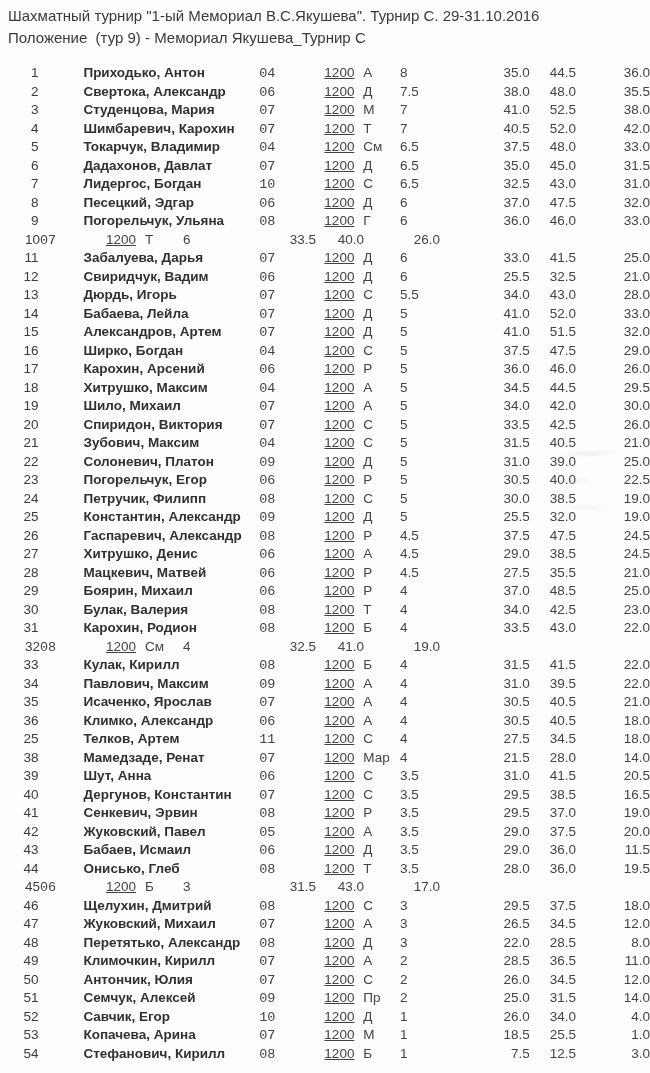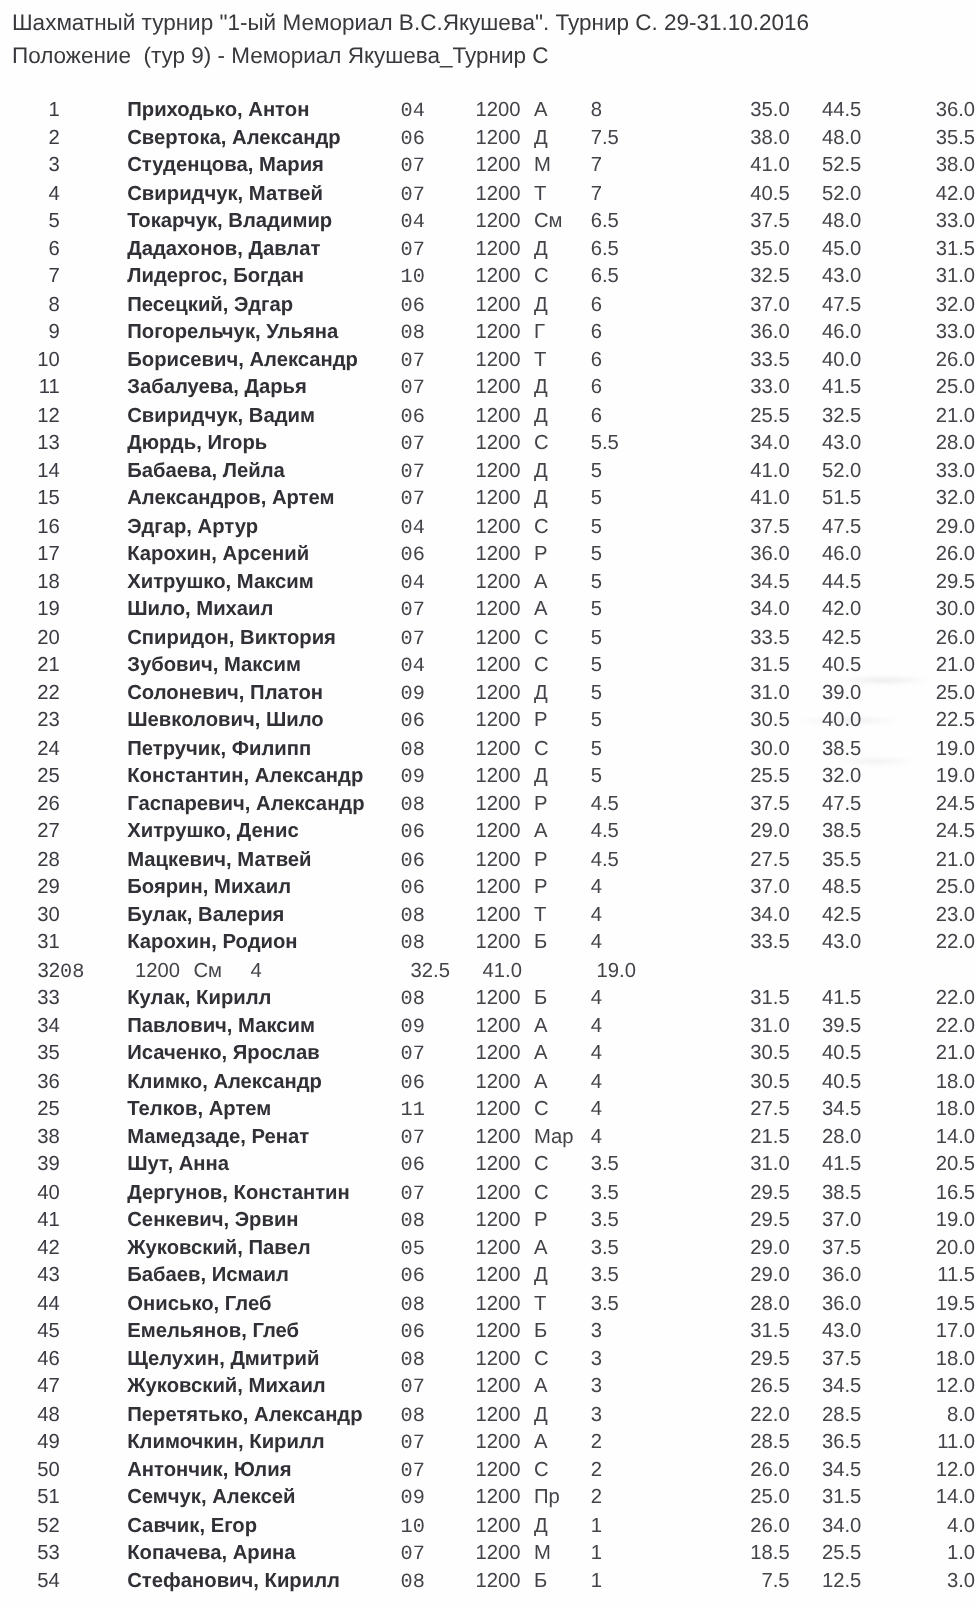--- a/index.html
+++ b/index.html
@@ -44,21 +44,21 @@
     height: 18.5px;
     line-height: 18.5px;
     font-size: 13.5px;
     color: #434349;
     white-space: nowrap;
   }
   .c { display: inline-block; overflow: visible; }
   .c.rank   { width: 40px;  text-align: right; color: #3a3a42; }
   .c.name   { width: 183px; margin-left: 25px; font-weight: bold; color: #303036; padding-left: 20px; }
   .c.birth  { width: 22px; font-family: Liberation Mono, monospace;  }
-  .c.rating { width: 30px;  margin-left: 28px; }
+  .c.rating { width: 30px;  margin-left: 44px; text-decoration: underline; }
   .c.club   { width: 33px;  margin-left: 9px;  }
   .c.pts    { width: 35px;  margin-left: 5px;  }
   .c.tb     { width: 48px;  text-align: right; }
   .c.tb1    { margin-left: 50px; }
   .c.tb2    { margin-left: 0; }
   .c.tb3    { margin-left: 28px; }
   
   .bleed {
     position: absolute;
     top: 440px;
@@ -113,21 +113,21 @@
         <span class="c birth">07</span>
         <span class="c rating">1200</span>
         <span class="c club">М</span>
         <span class="c pts">7</span>
         <span class="c tb tb1">41.0</span>
         <span class="c tb tb2">52.5</span>
         <span class="c tb tb3">38.0</span>
       </div>
       <div class="row">
         <span class="c rank">4</span>
-        <span class="c name">Свиридчук, Матвей</span>
+        <span class="c name">Шимбаревич, Карохин</span>
         <span class="c birth">07</span>
         <span class="c rating">1200</span>
         <span class="c club">Т</span>
         <span class="c pts">7</span>
         <span class="c tb tb1">40.5</span>
         <span class="c tb tb2">52.0</span>
         <span class="c tb tb3">42.0</span>
       </div>
       <div class="row">
         <span class="c rank">5</span>
@@ -179,21 +179,20 @@
         <span class="c birth">08</span>
         <span class="c rating">1200</span>
         <span class="c club">Г</span>
         <span class="c pts">6</span>
         <span class="c tb tb1">36.0</span>
         <span class="c tb tb2">46.0</span>
         <span class="c tb tb3">33.0</span>
       </div>
       <div class="row">
         <span class="c rank">10</span>
-        <span class="c name">Борисевич, Александр</span>
         <span class="c birth">07</span>
         <span class="c rating">1200</span>
         <span class="c club">Т</span>
         <span class="c pts">6</span>
         <span class="c tb tb1">33.5</span>
         <span class="c tb tb2">40.0</span>
         <span class="c tb tb3">26.0</span>
       </div>
       <div class="row">
         <span class="c rank">11</span>
@@ -245,21 +244,21 @@
         <span class="c birth">07</span>
         <span class="c rating">1200</span>
         <span class="c club">Д</span>
         <span class="c pts">5</span>
         <span class="c tb tb1">41.0</span>
         <span class="c tb tb2">51.5</span>
         <span class="c tb tb3">32.0</span>
       </div>
       <div class="row">
         <span class="c rank">16</span>
-        <span class="c name">Эдгар, Артур</span>
+        <span class="c name">Ширко, Богдан</span>
         <span class="c birth">04</span>
         <span class="c rating">1200</span>
         <span class="c club">С</span>
         <span class="c pts">5</span>
         <span class="c tb tb1">37.5</span>
         <span class="c tb tb2">47.5</span>
         <span class="c tb tb3">29.0</span>
       </div>
       <div class="row">
         <span class="c rank">17</span>
@@ -322,21 +321,21 @@
         <span class="c birth">09</span>
         <span class="c rating">1200</span>
         <span class="c club">Д</span>
         <span class="c pts">5</span>
         <span class="c tb tb1">31.0</span>
         <span class="c tb tb2">39.0</span>
         <span class="c tb tb3">25.0</span>
       </div>
       <div class="row">
         <span class="c rank">23</span>
-        <span class="c name">Шевколович, Шило</span>
+        <span class="c name">Погорельчук, Егор</span>
         <span class="c birth">06</span>
         <span class="c rating">1200</span>
         <span class="c club">Р</span>
         <span class="c pts">5</span>
         <span class="c tb tb1">30.5</span>
         <span class="c tb tb2">40.0</span>
         <span class="c tb tb3">22.5</span>
       </div>
       <div class="row">
         <span class="c rank">24</span>
@@ -563,21 +562,20 @@
         <span class="c birth">08</span>
         <span class="c rating">1200</span>
         <span class="c club">Т</span>
         <span class="c pts">3.5</span>
         <span class="c tb tb1">28.0</span>
         <span class="c tb tb2">36.0</span>
         <span class="c tb tb3">19.5</span>
       </div>
       <div class="row">
         <span class="c rank">45</span>
-        <span class="c name">Емельянов, Глеб</span>
         <span class="c birth">06</span>
         <span class="c rating">1200</span>
         <span class="c club">Б</span>
         <span class="c pts">3</span>
         <span class="c tb tb1">31.5</span>
         <span class="c tb tb2">43.0</span>
         <span class="c tb tb3">17.0</span>
       </div>
       <div class="row">
         <span class="c rank">46</span>

